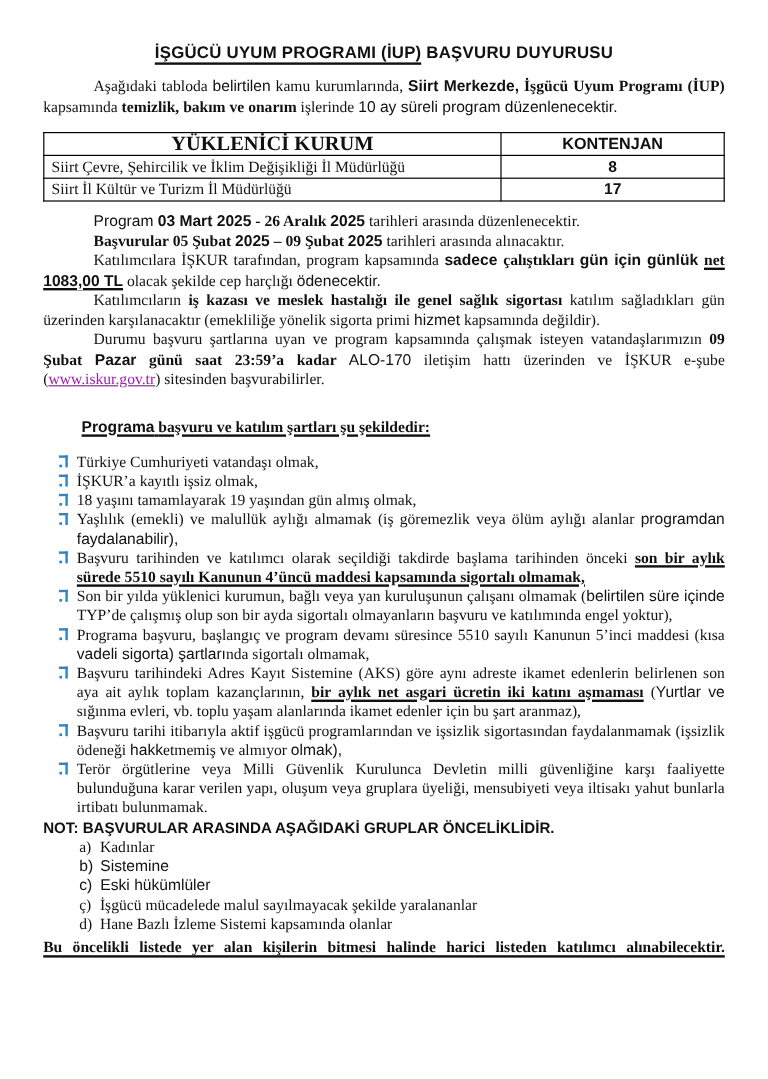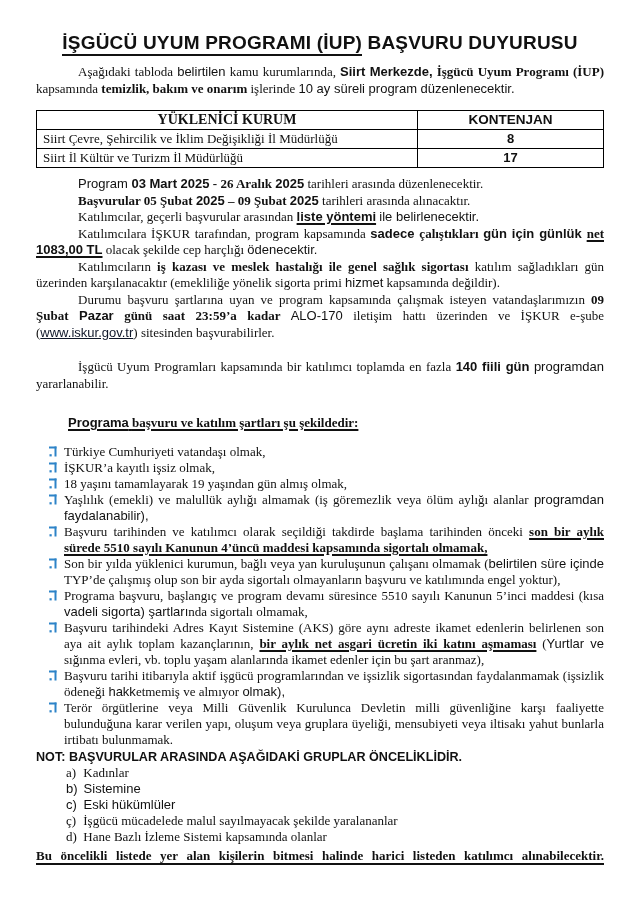--- a/index.html
+++ b/index.html
@@ -11,27 +11,27 @@
     overflow:hidden;
     background:#ffffff;
     color:#111111;
     font-family:"Liberation Serif", serif;
     font-size:13px;
     line-height:16.5px;
   }
   .sans{font-family:"Liberation Sans", sans-serif;}
   .b{font-weight:bold;}
   .u{text-decoration:underline;text-decoration-thickness:1.5px;text-underline-offset:2px;}
-  a.link{color:#0f172a;text-decoration:underline;cursor:pointer;font-family:Liberation Sans, sans-serif;}
+  a.link{color:#a21caf;text-decoration:underline;cursor:pointer;font-family:Liberation Serif, serif;}
 
   .title{
     text-align:center;
     font-family:"Liberation Sans", sans-serif;
     font-weight:bold;
-    font-size:19px;
+    font-size:14px;
     line-height:22px;
     letter-spacing:.2px;
     margin:0 0 10px 0;
   }
   .title .tu{border-bottom:2px solid #111;padding-bottom:1px;}
 
   p.para{margin:0;text-align:justify;}
   .indent{text-indent:42px;}
   .gap-top{margin-top:18px !important;}
 
@@ -41,21 +41,21 @@
     margin:13px 0 8px 0;
     table-layout:fixed;
   }
   table.quota th, table.quota td{
     border:1.4px solid #000;
     padding:1px 6px;
     line-height:16px;
     overflow:hidden;
     white-space:nowrap;
   }
-  .th-kurum{width:68%;font-family:"Liberation Serif",serif;font-weight:bold;text-align:center;font-size:14px;}
+  .th-kurum{width:68%;font-family:"Liberation Serif",serif;font-weight:bold;text-align:center;font-size:17px;}
   .th-kont{width:32%;font-family:"Liberation Sans",sans-serif;font-weight:bold;text-align:center;font-size:13.5px;}
   td.cell-kurum{text-align:left;}
   td.cell-kont{text-align:center;font-family:"Liberation Sans",sans-serif;font-weight:bold;}
 
   .heading{
     margin:22px 0 0 0;
     font-weight:bold;
     line-height:17px;
     padding-left:32px;
   }
@@ -117,27 +117,25 @@
         <tr>
           <td class="cell-kurum">Siirt İl Kültür ve Turizm İl Müdürlüğü</td>
           <td class="cell-kont">17</td>
         </tr>
       </tbody>
   </table>
 
   <div id="paras">
       <p class="para indent"><span class="sans">Program </span><span class="b sans">03 Mart 2025</span><span class="b"> - </span><span class="b">26 Aralık </span><span class="b sans">2025</span><span> tarihleri arasında düzenlenecektir.</span></p>
       <p class="para indent"><span class="b">Başvurular 05 Şubat </span><span class="b sans">2025</span><span class="b"> – 09 Şubat </span><span class="b sans">2025</span><span> tarihleri arasında alınacaktır.</span></p>
-      <p class="para indent"><span>Katılımcılar, geçerli başvurular arasından </span><span class="b u sans">liste yöntemi</span><span> </span><span class="sans">ile belirlenecektir.</span></p>
       <p class="para indent"><span>Katılımcılara İŞKUR tarafından, program kapsamında </span><span class="b sans">sadece </span><span class="b">çalıştıkları </span><span class="b sans">gün için günlük </span><span class="b u">net</span><span class="b"> </span><span class="b u sans">1083,00 TL</span><span> olacak şekilde cep harçlığı </span><span class="sans">ödenecektir.</span></p>
       <p class="para indent"><span>Katılımcıların </span><span class="b">iş kazası ve meslek hastalığı ile genel sağlık sigortası</span><span> katılım sağladıkları gün üzerinden karşılanacaktır (emekliliğe yönelik sigorta primi </span><span class="sans">hizmet</span><span> kapsamında değildir).</span></p>
       <p class="para indent"><span>Durumu başvuru şartlarına uyan ve program kapsamında çalışmak isteyen vatandaşlarımızın </span><span class="b">09 Şubat </span><span class="b sans">Pazar</span><span class="b"> günü saat 23:59’a kadar </span><span class="sans">ALO-170</span><span> iletişim hattı üzerinden ve İŞKUR e-şube (</span><a class="link" href="#">www.iskur.gov.tr</a><span>) sitesinden başvurabilirler.</span></p>
     </div>
 
-  <p class="para indent gap-top" id="usage"><span>İşgücü Uyum Programları kapsamında bir katılımcı toplamda en fazla </span><span class="b sans">140 fiili gün</span><span> </span><span class="sans">programdan</span><span> yararlanabilir.</span></p>
 
   <p class="heading" id="cond-heading"><span class="b u sans">Programa</span><span class="b u"> </span><span class="b u">başvuru ve katılım şartları şu şekildedir:</span></p>
 
   <div id="conds">
       <div class="cond"><span class="bullet"><svg viewBox="0 0 8 12" width="8" height="12" xmlns="http://www.w3.org/2000/svg">
             <rect x="0" y="0.5" width="7.5" height="2" fill="#2d83c8"></rect>
             <rect x="5.5" y="0.5" width="2" height="10" fill="#2d83c8"></rect>
             <rect x="0.5" y="8.2" width="2.2" height="2.2" fill="#2d83c8"></rect>
           </svg></span><span>Türkiye Cumhuriyeti vatandaşı olmak,</span></div>
       <div class="cond"><span class="bullet"><svg viewBox="0 0 8 12" width="8" height="12" xmlns="http://www.w3.org/2000/svg">

